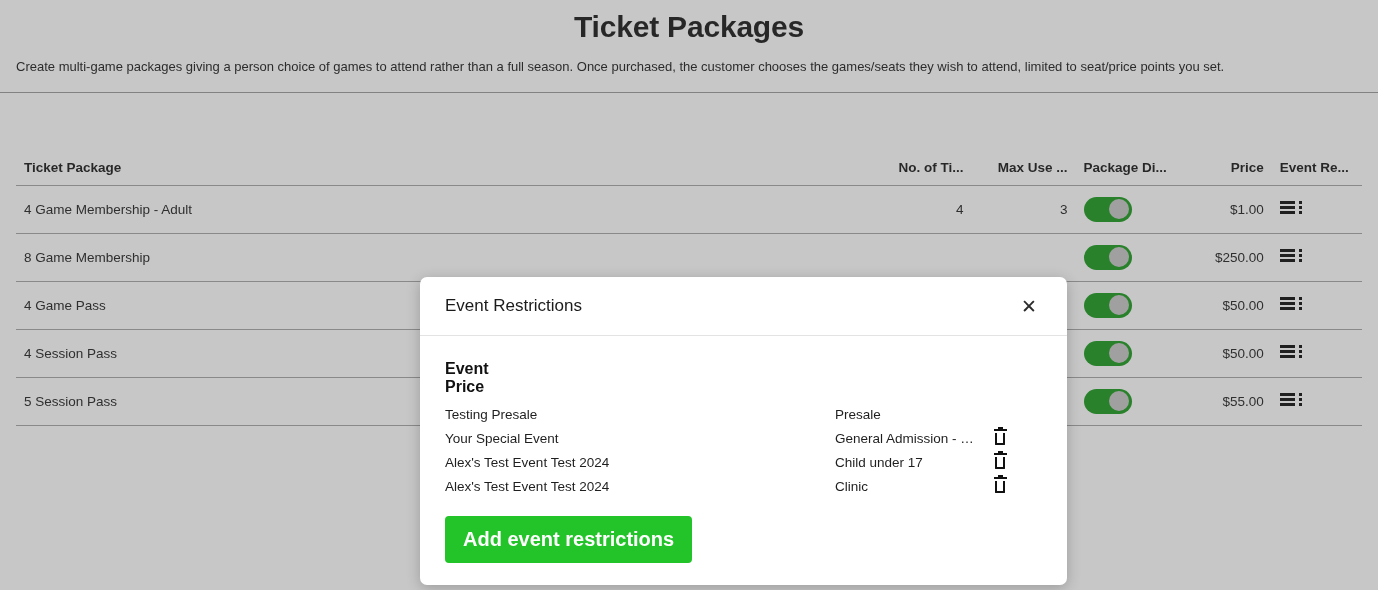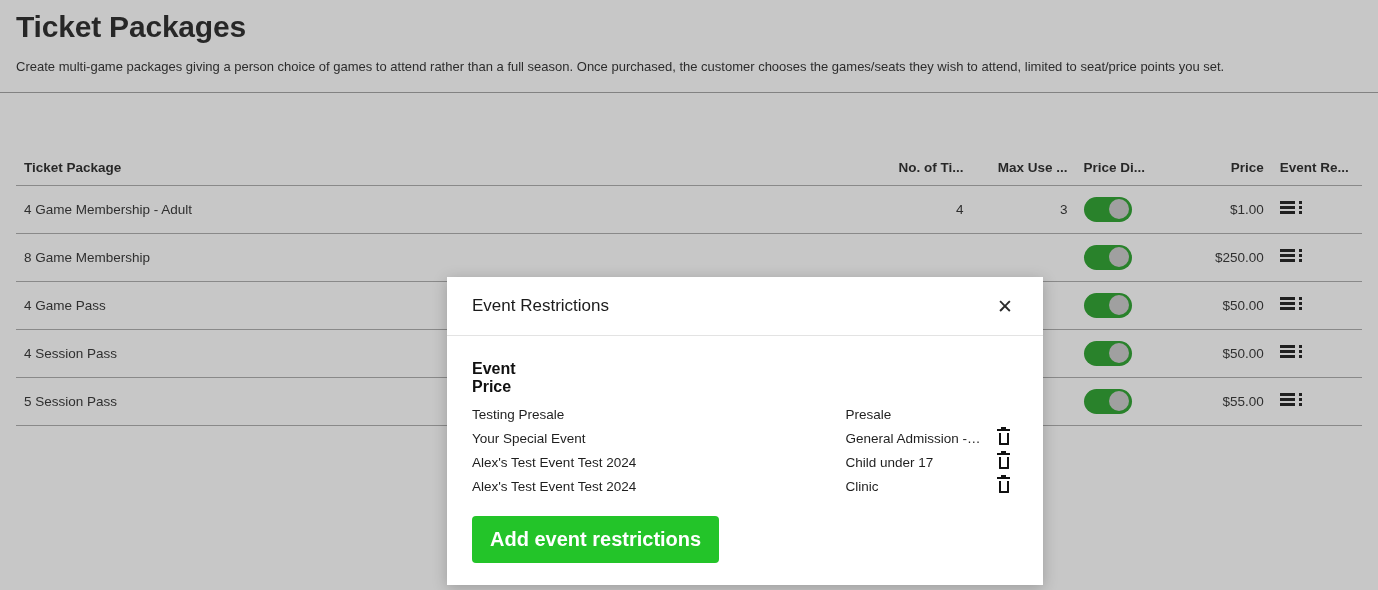--- a/index.html
+++ b/index.html
@@ -22,20 +22,21 @@
   .page-header {
     padding: 10px 16px 16px 16px;
   }
   .page-title {
     font-size: 30px;
     font-weight: bold;
     color: #1b1b1b;
     letter-spacing: -0.2px;
     margin: 0 0 14px 0;
     line-height: 34px;
+    text-align: center;
   }
   .page-subtitle {
     font-size: 13px;
     color: #222222;
     line-height: 18px;
     margin: 0;
     white-space: nowrap;
   }
 
   .divider-top {
@@ -135,26 +136,26 @@
   #scrim {
     position: absolute;
     inset: 0;
     background: rgba(70,70,70,0.30);
     z-index: 40;
   }
 
   
   #modal {
     position: absolute;
-    left: 447px;
+    left: 420px;
     top: 277px;
-    width: 596px;
+    width: 647px;
     z-index: 50;
     background: #ffffff;
-    border-radius: 0;
+    border-radius: 7px;
     box-shadow: 0 3px 14px rgba(0,0,0,0.22);
     overflow: hidden;
   }
   .modal-header {
     height: 59px;
     display: flex;
     align-items: center;
     justify-content: space-between;
     padding: 0 24px 0 25px;
     border-bottom: 1px solid #e3e3e3;
@@ -255,21 +256,21 @@
 
   <div class="divider-top"></div>
 
   <div class="table-wrap">
     <table class="packages">
       <thead>
         <tr>
           <th class="col-name">Ticket Package</th>
           <th class="col-numtix">No. of Ti...</th>
           <th class="col-maxuse">Max Use ...</th>
-          <th class="col-public">Price Di...</th>
+          <th class="col-public">Package Di...</th>
           <th class="col-price">Price</th>
           <th class="col-events">Event Re...</th>
         </tr>
       </thead>
       <tbody id="table-body">
           <tr>
             <td class="col-name">4 Game Membership - Adult</td>
             <td class="col-numtix">4</td>
             <td class="col-maxuse">3</td>
             <td class="col-public"><span class="toggle"><span class="knob"></span></span></td>

